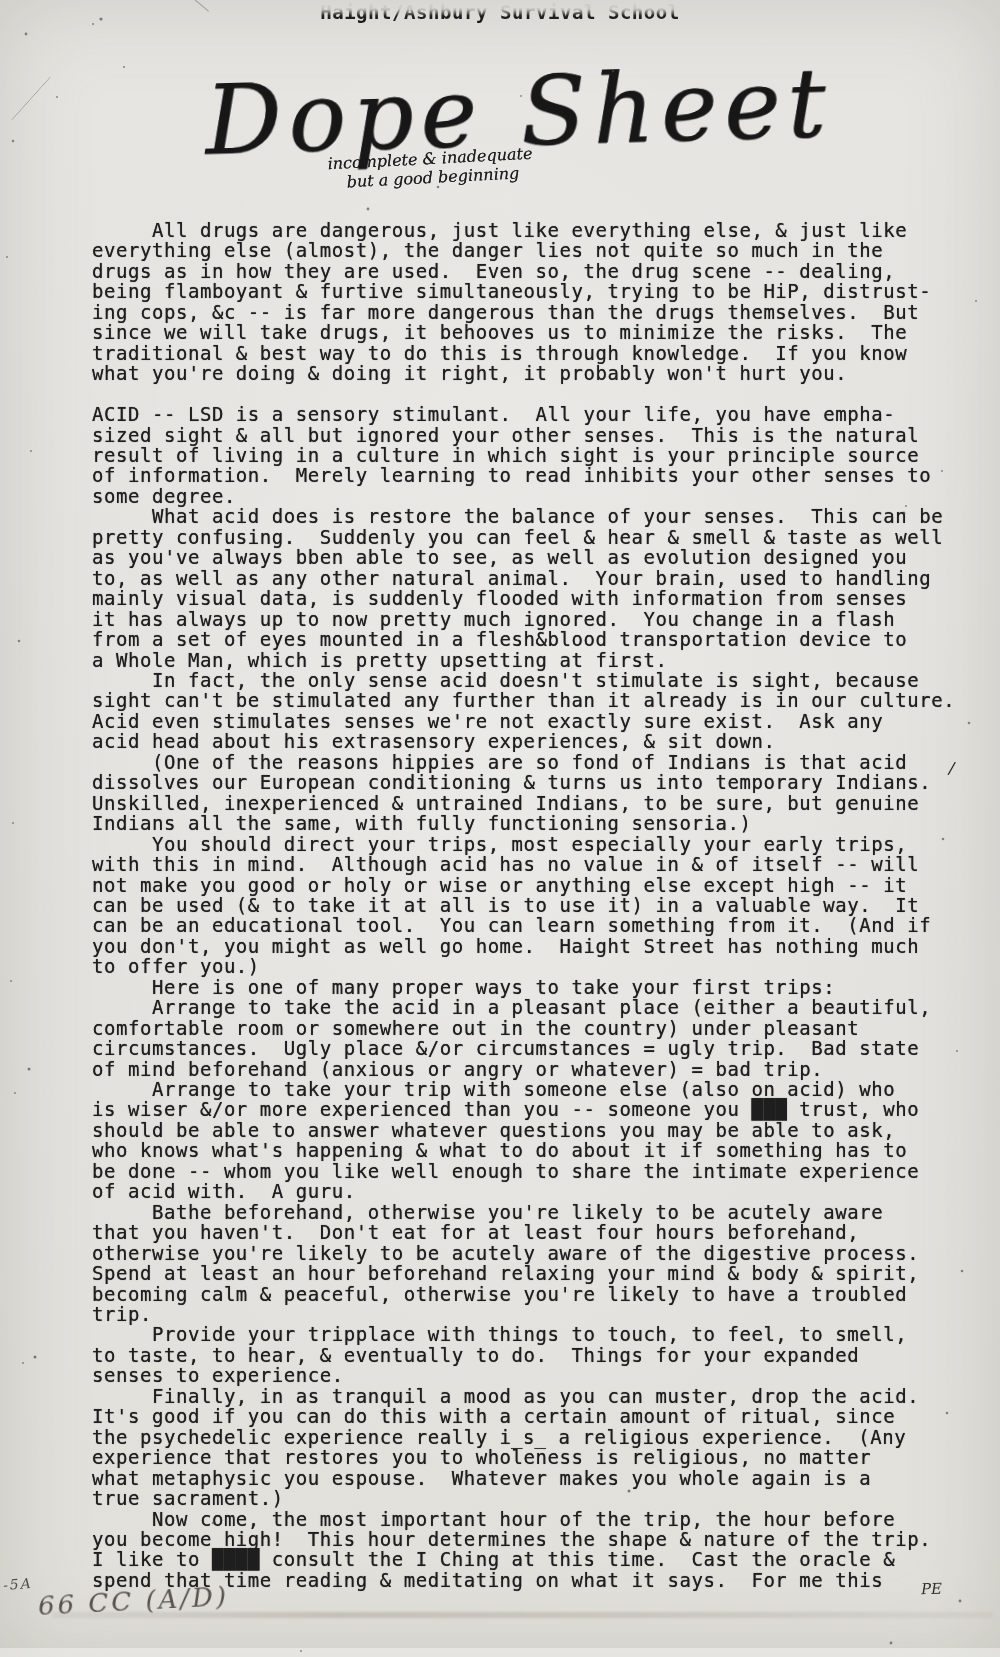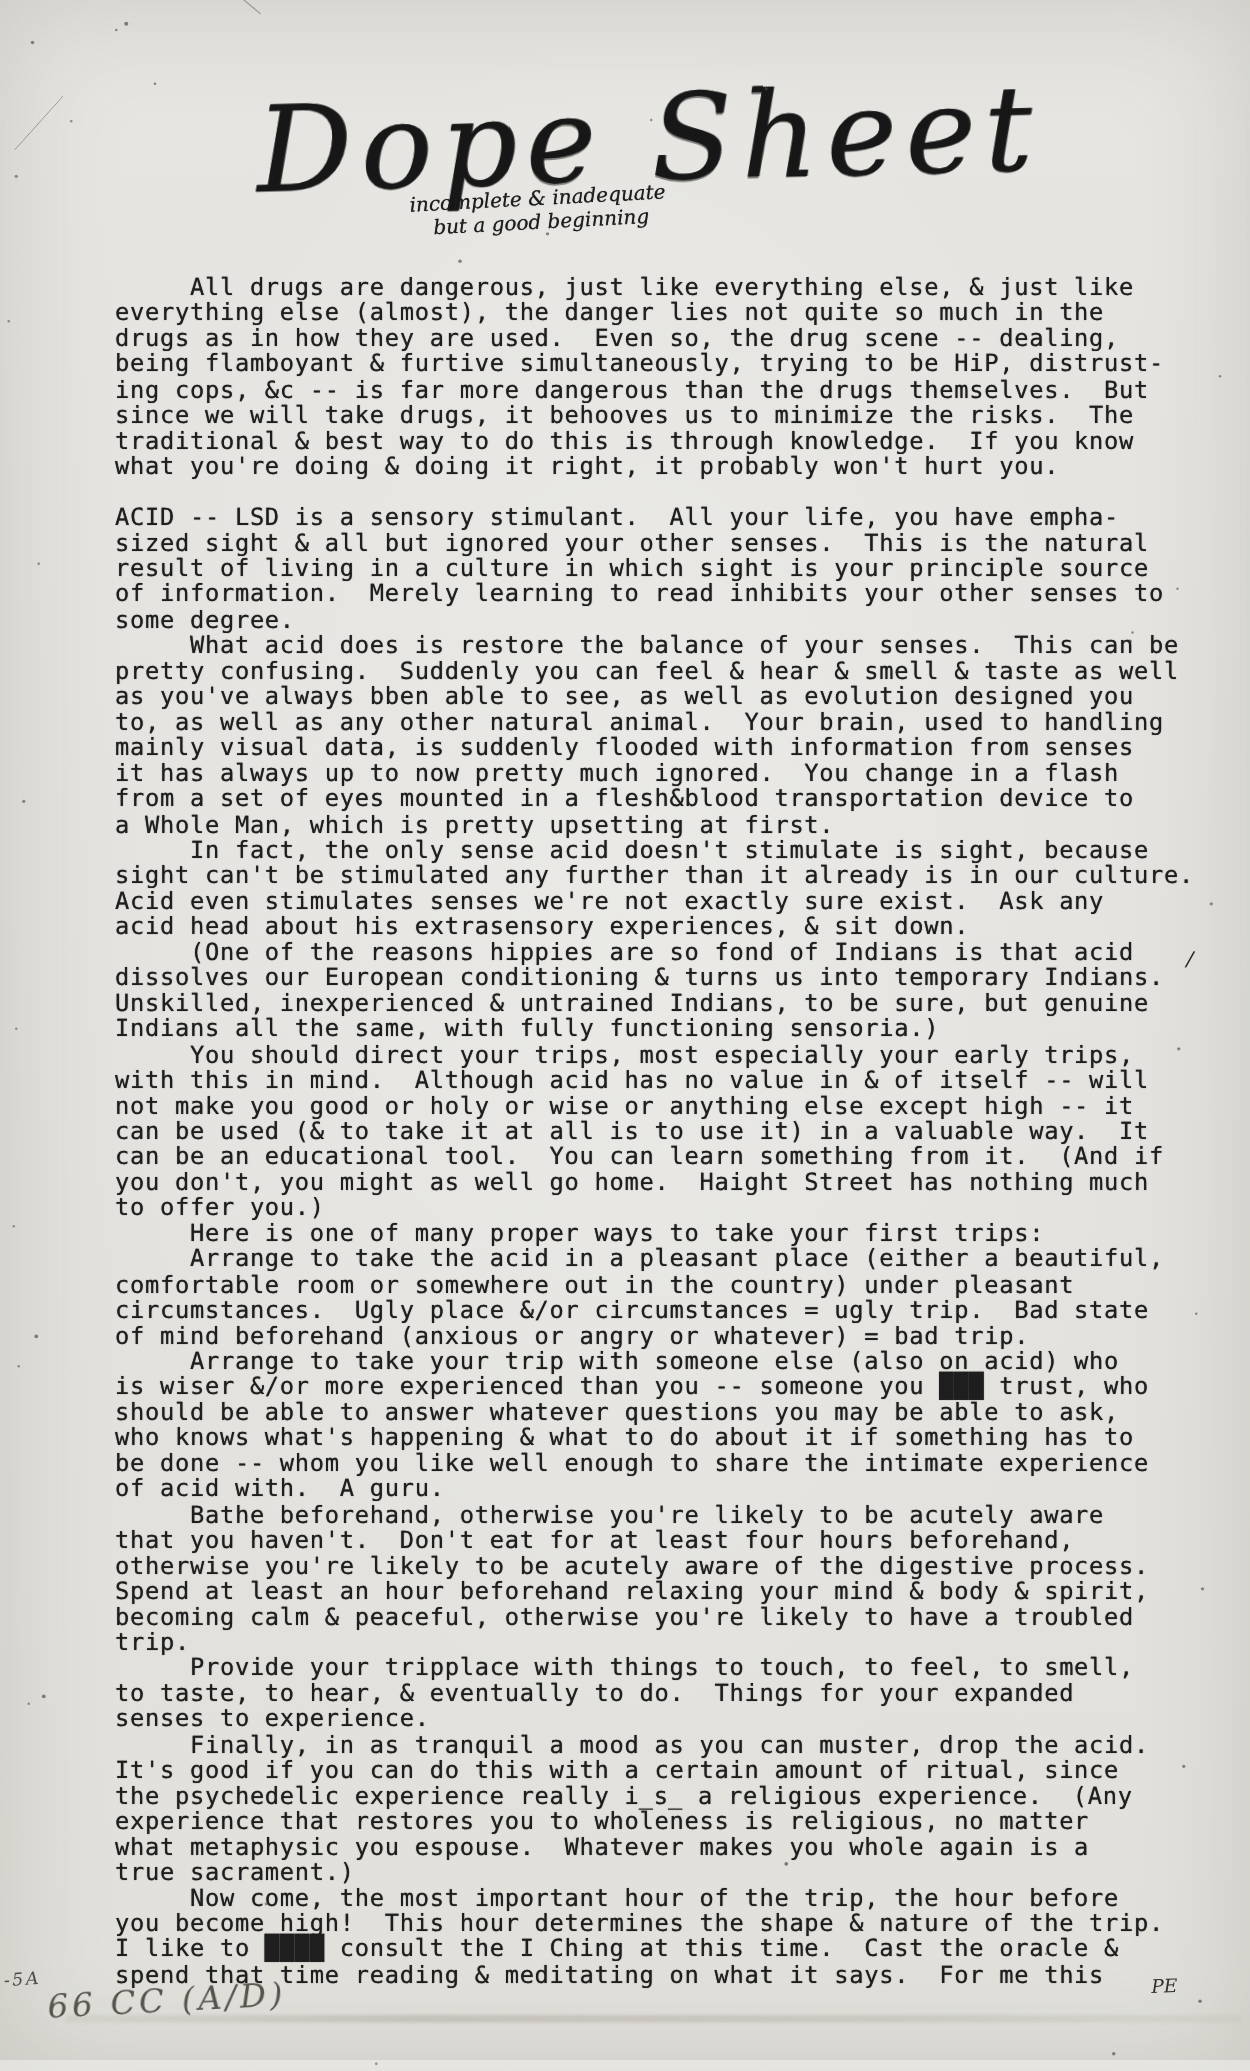--- a/index.html
+++ b/index.html
@@ -101,20 +101,21 @@
       959px 1600px 0 .4px #3d3b37, 975px 300px 0 0 #53514b, 968px 722px 0 .3px #4b4944,
       10px 980px 0 0 #55534d, 890px 1642px 0 .4px #42403c, 300px 1650px 0 0 #4e4c47,
       437px 186px 0 .3px #45433e, 905px 505px 0 0 #4c4a45;
   }
 </style>
 </head>
 <body>
 
 <div class="page">
 
+  <div class="typed-header">Haight/Ashbury Survival School</div>
 
   <div class="hand-title">Dope Sheet</div>
 
   <div class="title-note">
     <span class="l1">incomplete &amp; inadequate</span>
     <span class="l2">but a good beginning</span>
   </div>
 
   <pre class="body-text">     All drugs are dangerous, just like everything else, &amp; just like
 everything else (almost), the danger lies not quite so much in the

